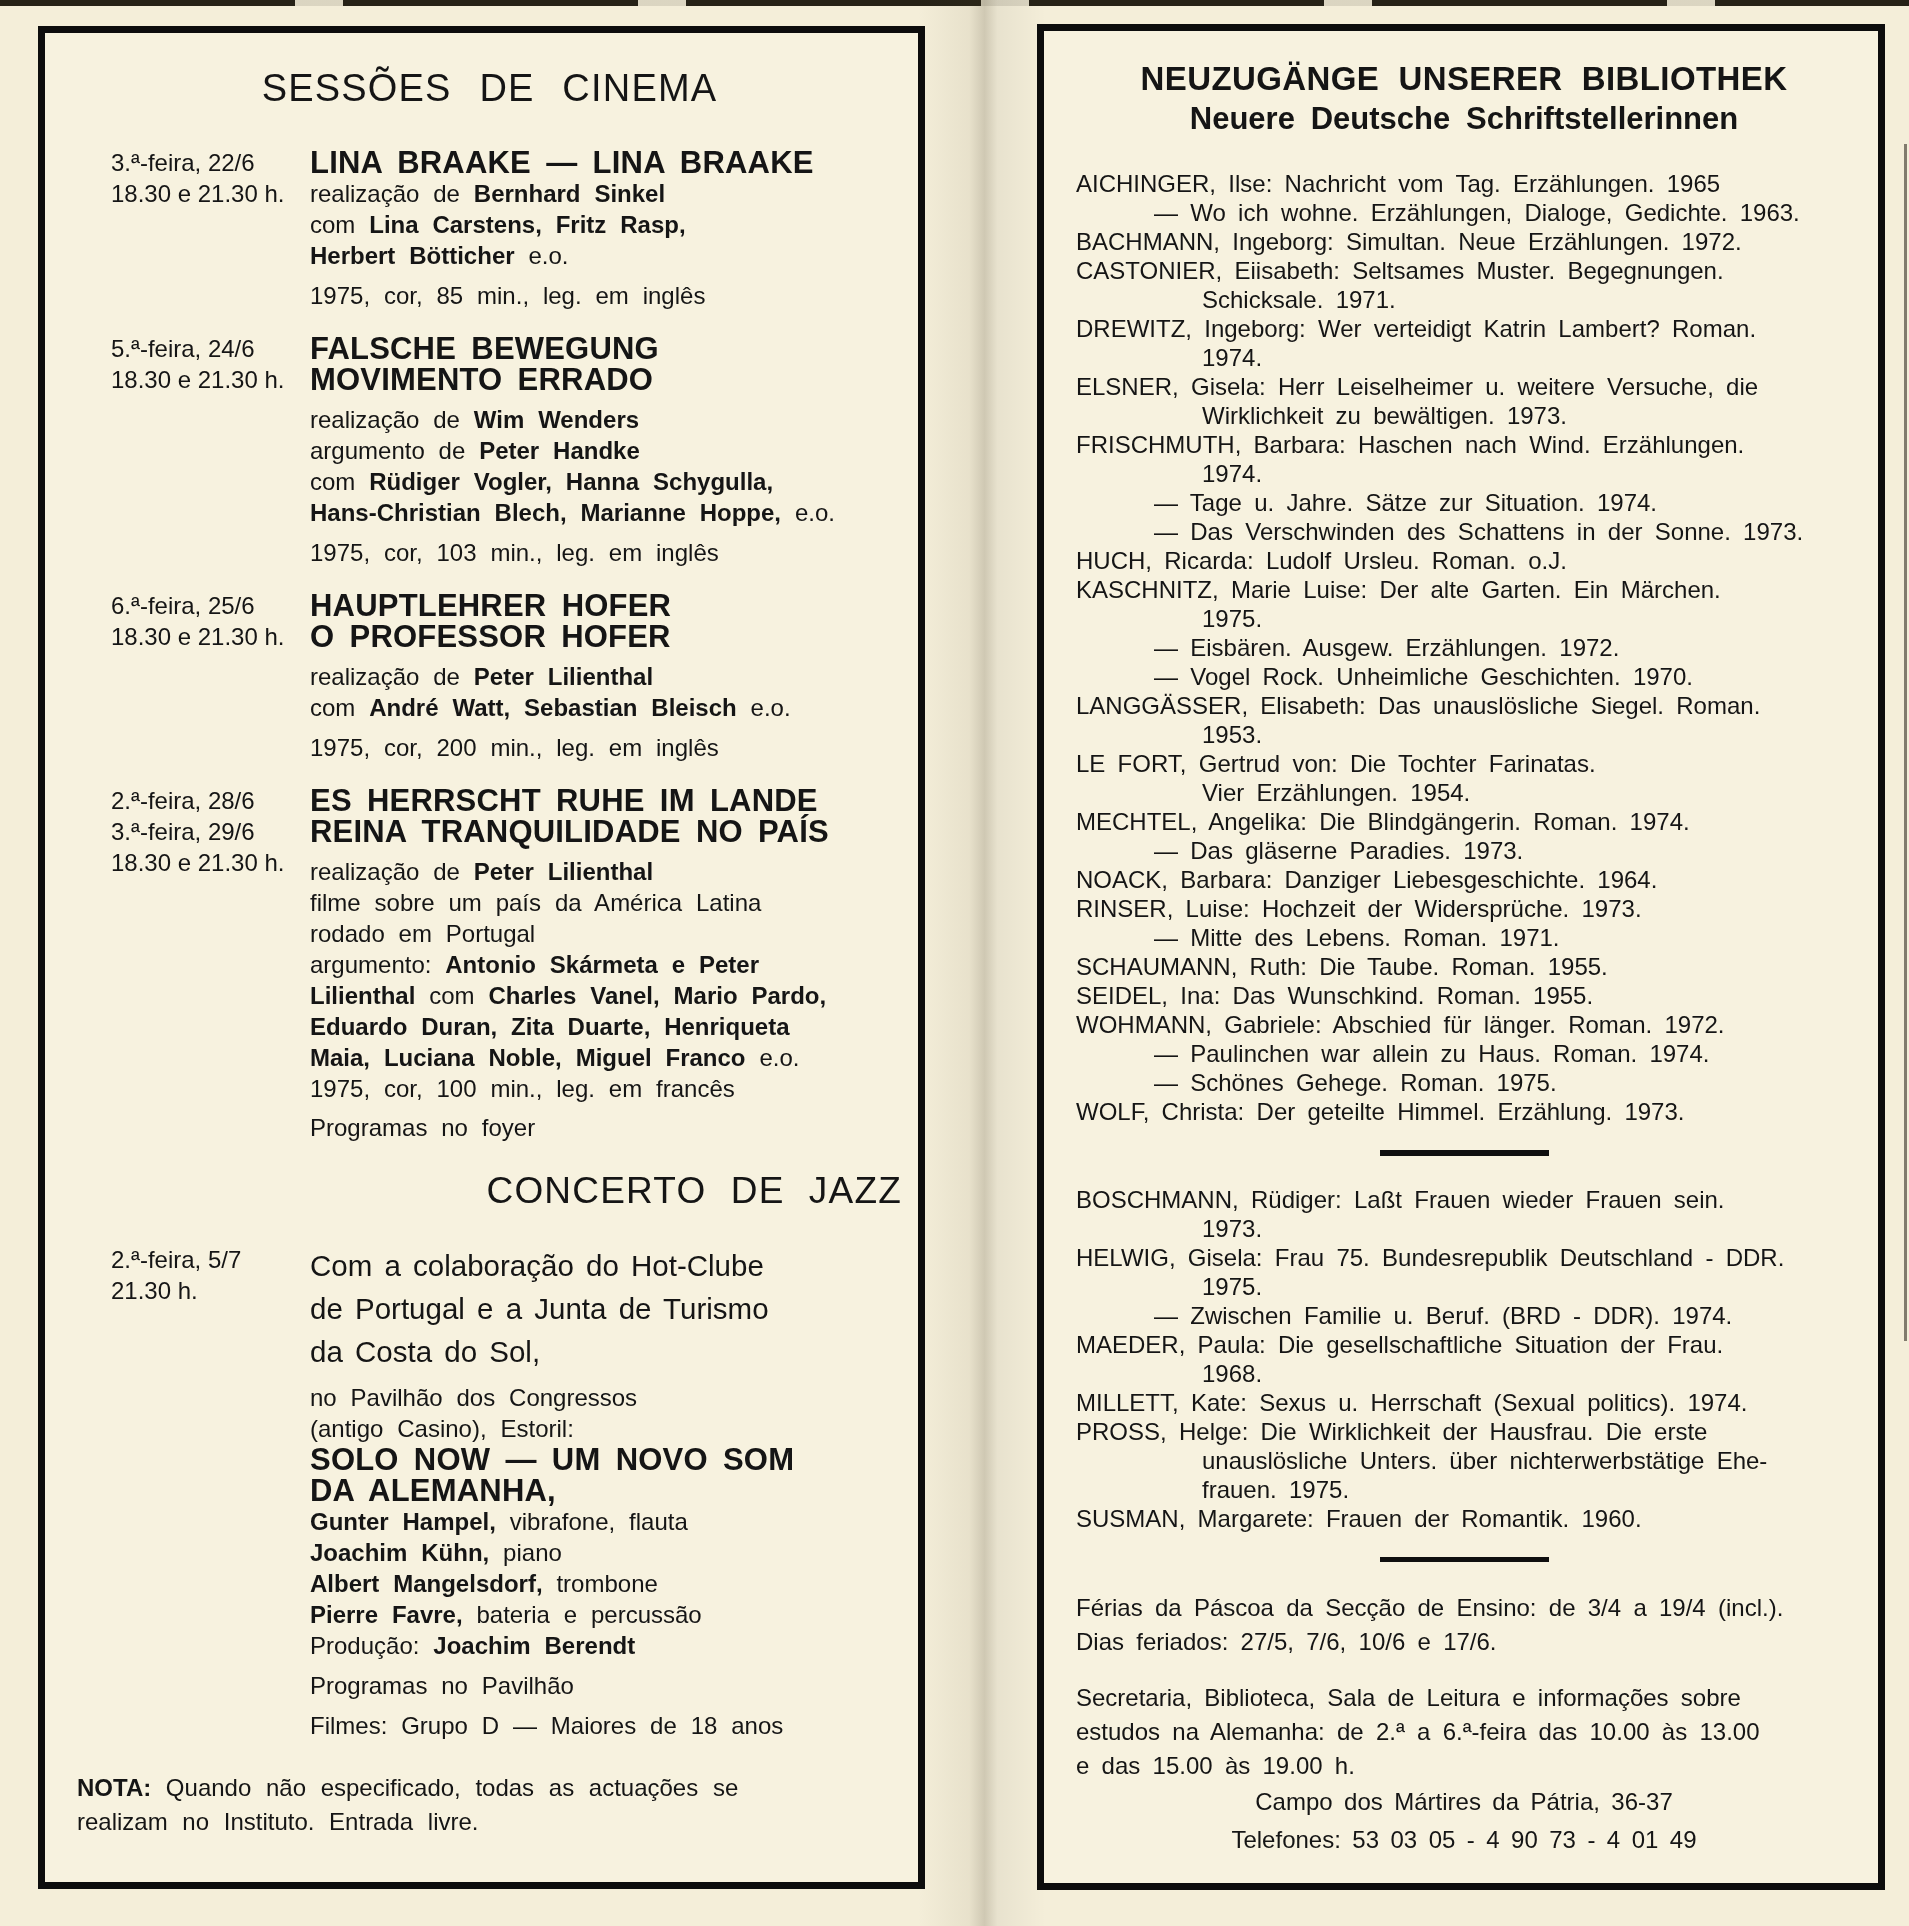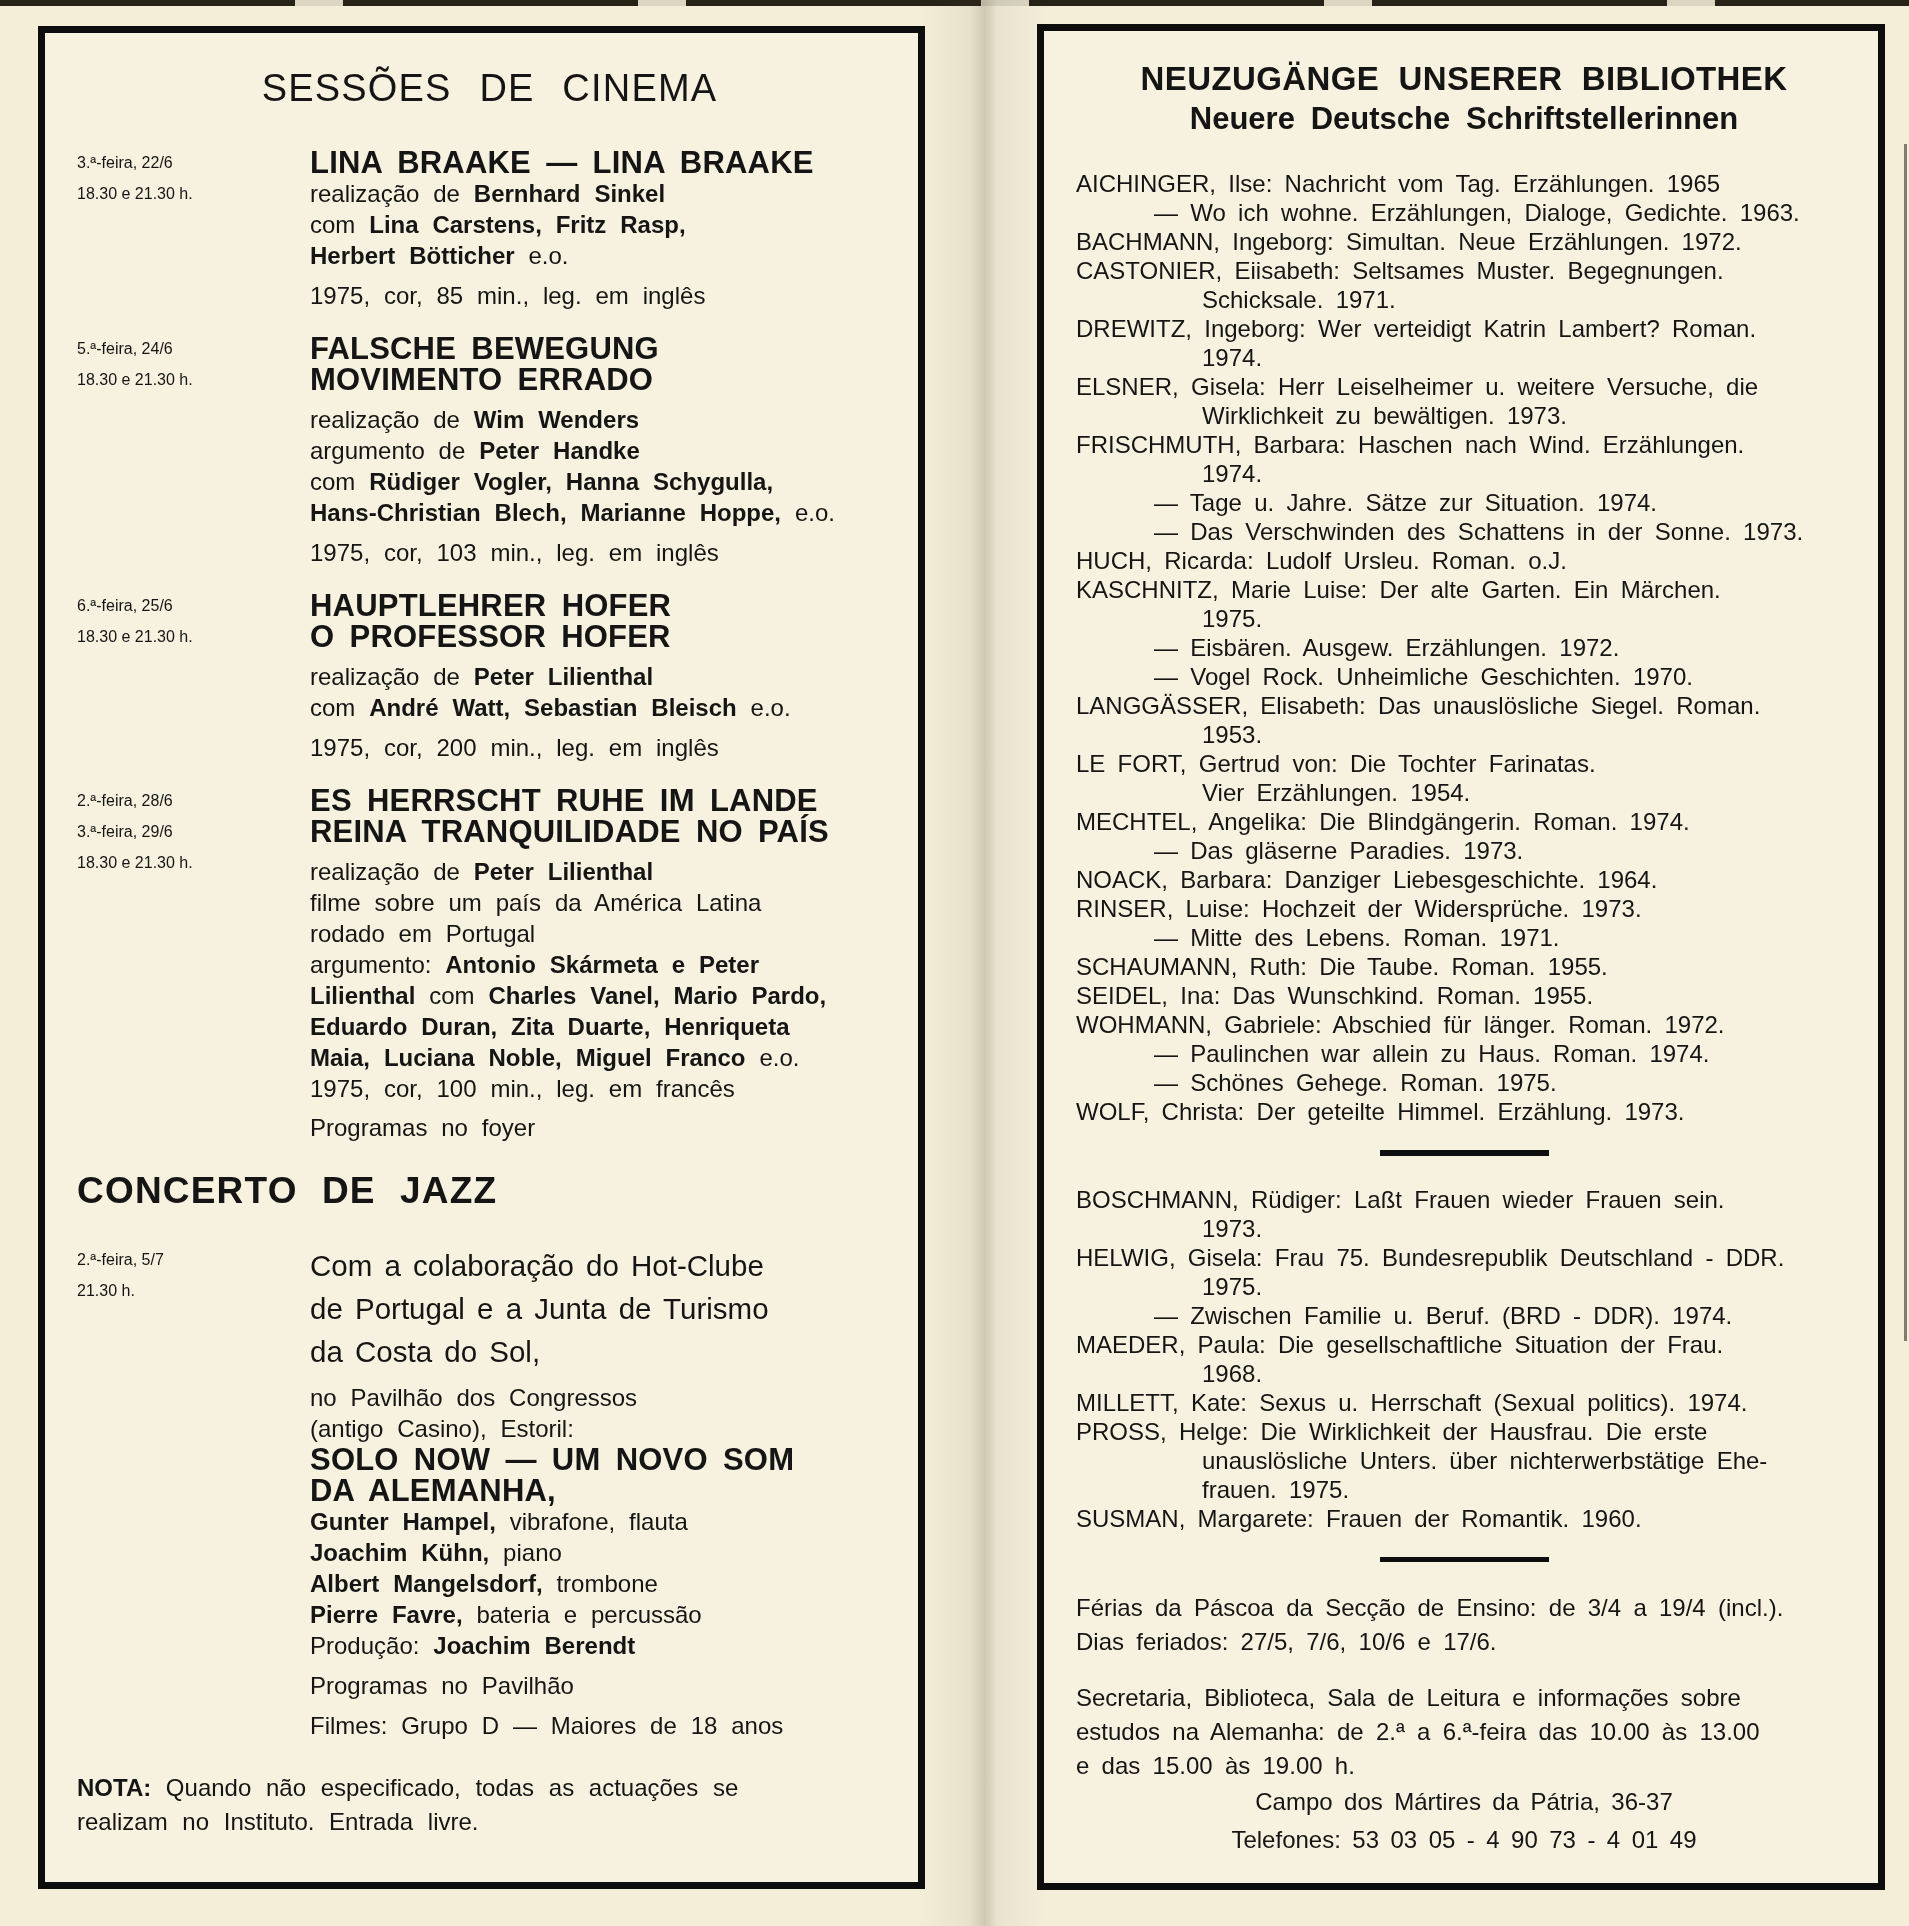--- a/index.html
+++ b/index.html
@@ -17,27 +17,27 @@
 
   .frame{position:absolute;border:7.2px solid #0d0d0d;box-sizing:border-box;background:rgba(252,248,235,.35);}
   .frame-left{left:38px;top:26px;width:887px;height:1863px;padding:0 16px 0 32px;}
   .frame-right{left:1037px;top:24px;width:848px;height:1866px;padding:27px 26px 0 32px;}
 
   
   .cinema-title{margin:34px 0 37px;text-align:center;font-size:38px;font-weight:normal;
     letter-spacing:1.2px;word-spacing:16px;}
   .session{display:flex;margin-bottom:22.3px;}
   .when{flex:0 0 233px;}
-  .date-line{font-size:16px;line-height:31px;white-space:nowrap;}
+  .date-line{font-size:24px;line-height:31px;white-space:nowrap;margin-left:34px;}
   .what{flex:1;min-width:0;padding-right:1.6px;}
   .film-title{font-weight:bold;font-size:31px;line-height:31px;word-spacing:6.4px;letter-spacing:0.2px;}
   .body-line{font-size:24px;line-height:31px;word-spacing:7.2px;}
   .lead-line{font-size:29.5px;line-height:43px;word-spacing:4px;}
   .gap{height:8.8px;}
-  .jazz-title{margin:27px 0 32px;text-align:left;font-size:37px;font-weight:bold;
+  .jazz-title{margin:27px 0 32px;text-align:right;font-size:37px;font-weight:normal;
     letter-spacing:1.2px;word-spacing:12.8px;}
   .nota{margin-top:30px;font-size:24px;line-height:34px;word-spacing:8px;}
 
   
   .lib-title1{text-align:center;font-weight:bold;font-size:33px;line-height:41px;
     letter-spacing:0.4px;word-spacing:9.6px;margin:0;}
   .lib-title2{text-align:center;font-weight:bold;font-size:31px;line-height:40px;
     word-spacing:7.2px;margin:0 0 30px;}
   .book-line{font-size:24px;line-height:29px;word-spacing:5.6px;}
   .ind1{padding-left:126px;}

